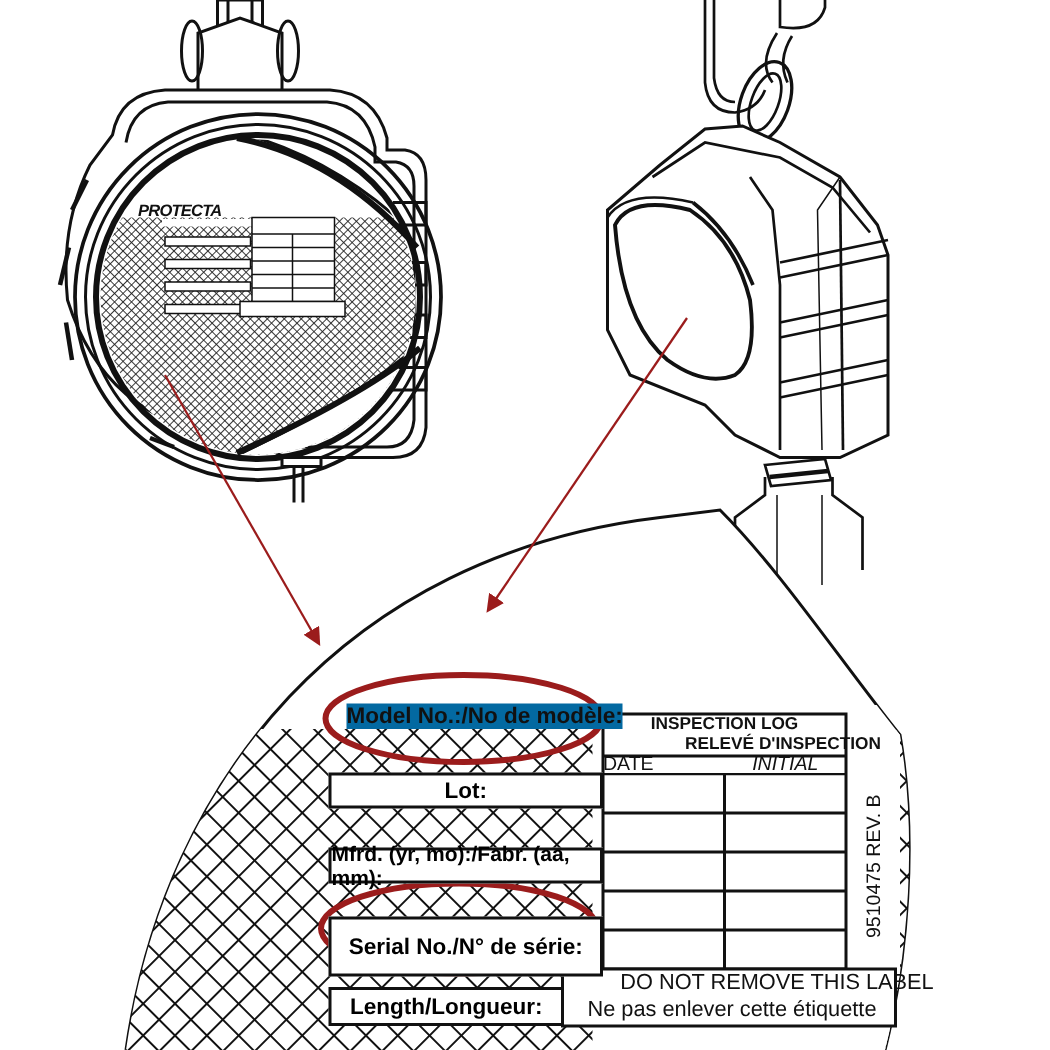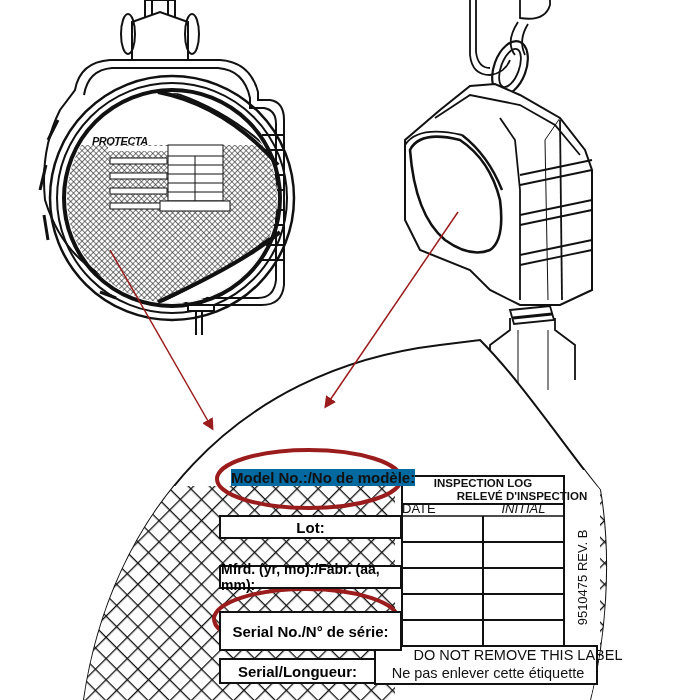--- a/index.html
+++ b/index.html
@@ -167,21 +167,21 @@
 
 <div class="field-box right" style="left:219px;top:565px;width:183px;height:24px;font-size:14px;">
   <span>Mfrd. (yr, mo):/Fabr. (aa, mm):</span>
 </div>
 
 <div class="field-box" style="left:219px;top:611px;width:183px;height:40px;">
   <span>Serial No./N° de série:</span>
 </div>
 
 <div class="field-box" style="left:219px;top:658px;width:157px;height:26px;">
-  <span>Serial/Longueur:</span>
+  <span>Length/Longueur:</span>
 </div>
 
 <div class="lbl" style="left:402px;top:477px;width:162px;text-align:center;font-size:11.5px;font-weight:bold;">INSPECTION LOG</div>
 <div class="lbl" style="left:402px;top:490px;width:162px;text-align:center;font-size:11.5px;font-weight:bold;margin-left:39px;">RELEVÉ D'INSPECTION</div>
 <div class="lbl" style="left:402px;top:502px;width:81px;text-align:left;font-size:13px;line-height:14px;">DATE</div>
 <div class="lbl" style="left:483px;top:502px;width:81px;text-align:center;font-size:13px;line-height:14px;font-style:italic;">INITIAL</div>
 
 <div class="lbl" style="left:378px;top:647px;width:220px;text-align:center;font-size:14.5px;margin-left:30px;">DO NOT REMOVE THIS LABEL</div>
 <div class="lbl" style="left:378px;top:665px;width:220px;text-align:center;font-size:14.5px;">Ne pas enlever cette étiquette</div>
 

